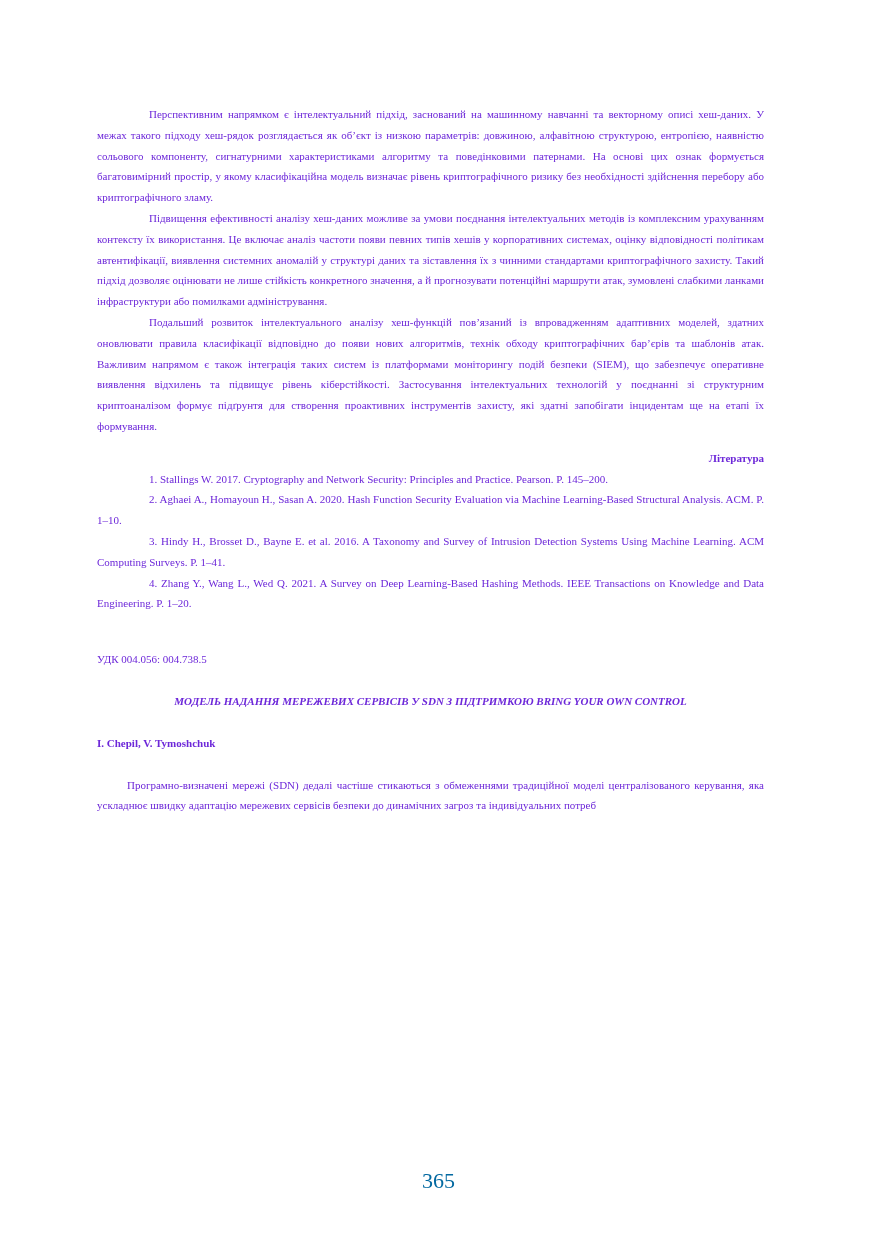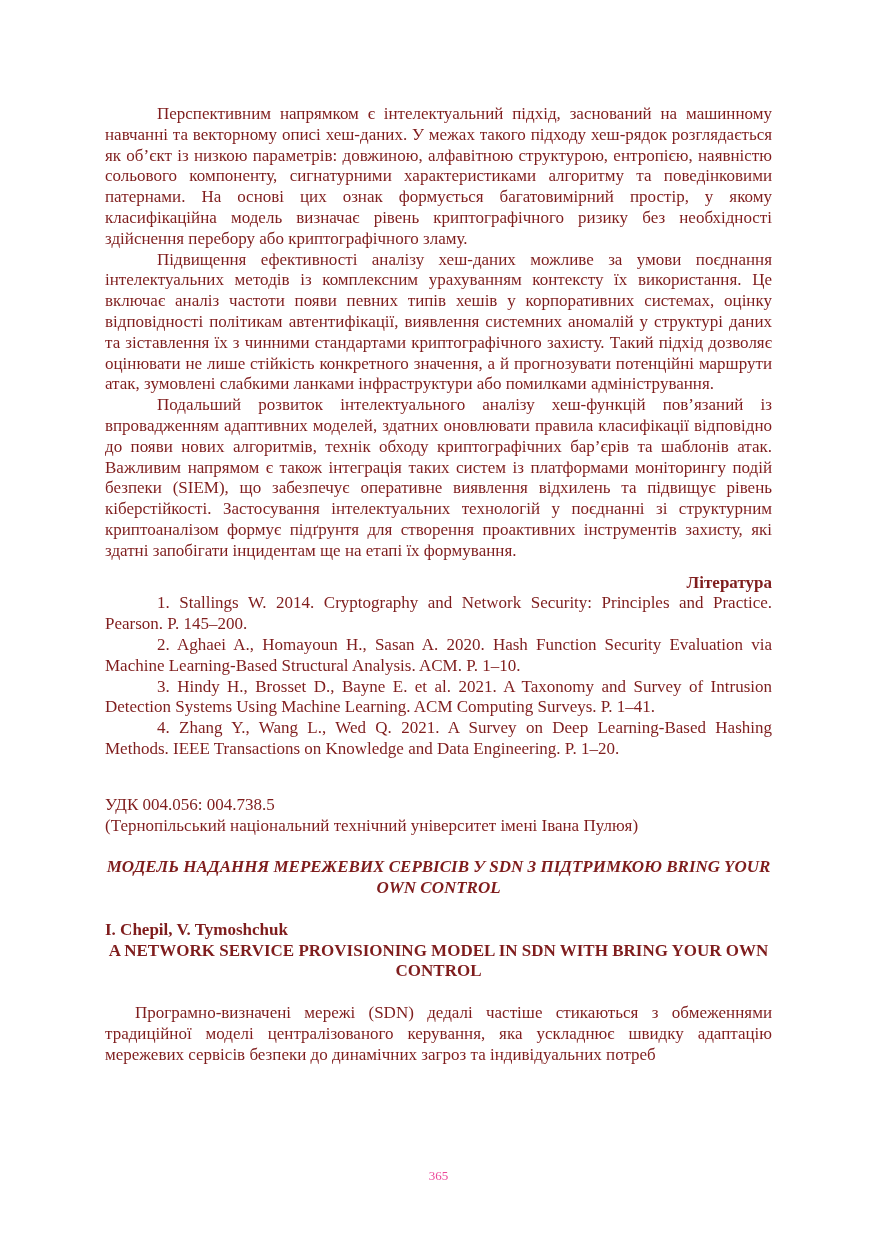--- a/index.html
+++ b/index.html
@@ -1,55 +1,53 @@
 <!DOCTYPE html>
 <html><head>
 <meta charset="utf-8">
 <style>
   html, body { margin: 0; padding: 0; background: #ffffff; }
   body { width: 877px; height: 1240px; position: relative; overflow: hidden; }
   .page {
-    position: absolute; left: 105px; top: 104px; width: 667px;
+    position: absolute; left: 97px; top: 104px; width: 667px;
     font-family: "Liberation Serif", "DejaVu Serif", serif;
-    font-size: 17px; line-height: 20.8px; color: #7f1d1d;
+    font-size: 11px; line-height: 20.8px; color: #6d28d9;
   }
   .p { text-align: justify; text-indent: 52px; margin: 0; }
   .bold { font-weight: bold; }
   .refs-title { text-align: right; font-weight: bold; margin-top: 11px; }
   .ref { text-align: justify; text-indent: 52px; margin: 0; }
   .plain { margin: 0; }
   .udk { margin-top: 35px; }
   .title-uk { text-align: center; font-weight: bold; margin-top: 21px; font-style: italic; }
   .authors-en { font-weight: bold; margin-top: 21px; }
   .title-en { text-align: center; font-weight: bold; margin: 0; }
   .abstract { margin-top: 21px; text-indent: 30px; }
   .page-num {
     position: absolute; left: 0; width: 877px; top: 1168px; text-align: center;
-    font-family: "Liberation Serif", "DejaVu Serif", serif; font-size: 13px; color: #ec4899;
+    font-family: "Liberation Serif", "DejaVu Serif", serif; font-size: 22px; color: #0369a1;
   }
 </style>
 </head>
 <body>
 
 <div class="page">
   <p class="p">Перспективним напрямком є інтелектуальний підхід, заснований на машинному навчанні та векторному описі хеш-даних. У межах такого підходу хеш-рядок розглядається як об’єкт із низкою параметрів: довжиною, алфавітною структурою, ентропією, наявністю сольового компоненту, сигнатурними характеристиками алгоритму та поведінковими патернами. На основі цих ознак формується багатовимірний простір, у якому класифікаційна модель визначає рівень криптографічного ризику без необхідності здійснення перебору або криптографічного зламу.</p>
   <p class="p">Підвищення ефективності аналізу хеш-даних можливе за умови поєднання інтелектуальних методів із комплексним урахуванням контексту їх використання. Це включає аналіз частоти появи певних типів хешів у корпоративних системах, оцінку відповідності політикам автентифікації, виявлення системних аномалій у структурі даних та зіставлення їх з чинними стандартами криптографічного захисту. Такий підхід дозволяє оцінювати не лише стійкість конкретного значення, а й прогнозувати потенційні маршрути атак, зумовлені слабкими ланками інфраструктури або помилками адміністрування.</p>
   <p class="p">Подальший розвиток інтелектуального аналізу хеш-функцій пов’язаний із впровадженням адаптивних моделей, здатних оновлювати правила класифікації відповідно до появи нових алгоритмів, технік обходу криптографічних бар’єрів та шаблонів атак. Важливим напрямом є також інтеграція таких систем із платформами моніторингу подій безпеки (SIEM), що забезпечує оперативне виявлення відхилень та підвищує рівень кіберстійкості. Застосування інтелектуальних технологій у поєднанні зі структурним криптоаналізом формує підґрунтя для створення проактивних інструментів захисту, які здатні запобігати інцидентам ще на етапі їх формування.</p>
 
   <div>
     <div class="refs-title">Література</div>
-    <p class="ref">1. Stallings W. 2014. Cryptography and Network Security: Principles and Practice. Pearson. P. 145–200.</p>
+    <p class="ref">1. Stallings W. 2017. Cryptography and Network Security: Principles and Practice. Pearson. P. 145–200.</p>
     <p class="ref">2. Aghaei A., Homayoun H., Sasan A. 2020. Hash Function Security Evaluation via Machine Learning-Based Structural Analysis. ACM. P. 1–10.</p>
-    <p class="ref">3. Hindy H., Brosset D., Bayne E. et al. 2021. A Taxonomy and Survey of Intrusion Detection Systems Using Machine Learning. ACM Computing Surveys. P. 1–41.</p>
+    <p class="ref">3. Hindy H., Brosset D., Bayne E. et al. 2016. A Taxonomy and Survey of Intrusion Detection Systems Using Machine Learning. ACM Computing Surveys. P. 1–41.</p>
     <p class="ref">4. Zhang Y., Wang L., Wed Q. 2021. A Survey on Deep Learning-Based Hashing Methods. IEEE Transactions on Knowledge and Data Engineering. P. 1–20.</p>
   </div>
 
   <div>
     <p class="plain udk">УДК 004.056: 004.738.5</p>
-    <p class="plain">(Тернопільський національний технічний університет імені Івана Пулюя)</p>
     <p class="title-uk">МОДЕЛЬ НАДАННЯ МЕРЕЖЕВИХ СЕРВІСІВ У SDN З ПІДТРИМКОЮ BRING YOUR OWN CONTROL</p>
     <p class="plain authors-en">I. Chepil, V. Tymoshchuk</p>
-    <p class="title-en">A NETWORK SERVICE PROVISIONING MODEL IN SDN WITH BRING YOUR OWN CONTROL</p>
     <p class="p abstract">Програмно-визначені мережі (SDN) дедалі частіше стикаються з обмеженнями традиційної моделі централізованого керування, яка ускладнює швидку адаптацію мережевих сервісів безпеки до динамічних загроз та індивідуальних потреб</p>
   </div>
 </div>
 
 <div class="page-num">365</div>
 
 </body></html>

